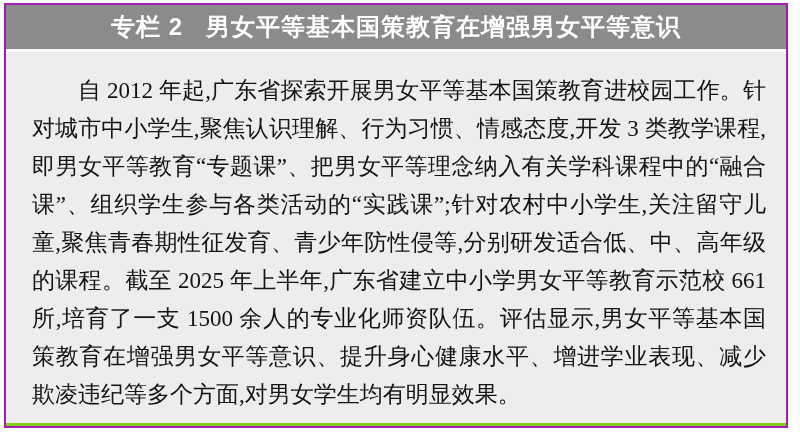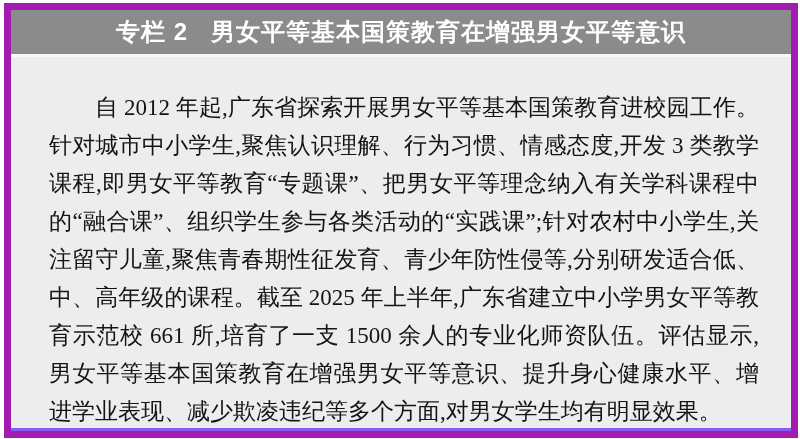--- a/index.html
+++ b/index.html
@@ -16,22 +16,22 @@
     width: 800px;
     height: 439px;
     background: #ffffff;
   }
   .column-box {
     position: absolute;
     left: 4px;
     top: 3px;
     width: 780px;
     height: 421px;
-    border: 7px solid #a21caf;
-    background: #8b5cf6;
+    border: 2px solid #a21caf;
+    background: #84cc16;
     box-sizing: content-box;
   }
   .box-header {
     height: 44px;
     background: #8b8b8b;
     border-bottom: 3px solid #f8f8f8;
     display: flex;
     align-items: center;
     justify-content: center;
     font-family: "Liberation Sans", "DejaVu Sans", sans-serif;
@@ -45,21 +45,21 @@
     margin-right: 0.95em;
   }
   .box-body {
     height: 371px;
     padding: 20px 20px 0 26px;
     box-sizing: border-box;
     overflow: hidden;
     background: #ededed;
   }
   .box-body p {
-    margin: 12px;
+    margin: 0;
     font-size: 23px;
     line-height: 38px;
     color: #141414;
     text-align: justify;
     text-indent: 2em;
     font-family: "Liberation Serif", "DejaVu Serif", serif;
   }
 </style>
 </head>
 <body>

